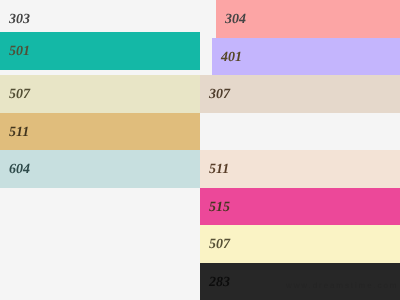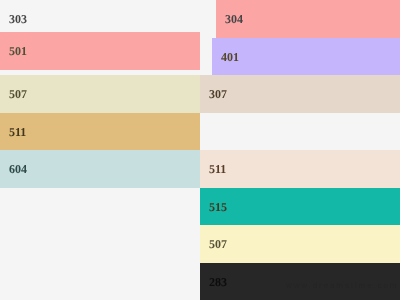--- a/index.html
+++ b/index.html
@@ -7,37 +7,37 @@
   body{width:400px;height:300px;overflow:hidden;background:#f5f5f5;
        font-family:"Liberation Sans",sans-serif;
        -webkit-font-smoothing:antialiased;text-rendering:geometricPrecision;}
 
   .palette{position:relative;width:400px;height:300px;overflow:hidden;}
 
   .swatch{position:absolute;width:200px;height:37.5px;}
 
   .swatch .code{position:absolute;left:9px;top:15px;
         font-family:"Liberation Serif",serif;font-weight:bold;
-        font-size:12px;line-height:9px;white-space:nowrap;
-        transform:translateZ(0);}
+        font-size:14px;line-height:9px;white-space:nowrap;
+        transform:translateZ(0);font-style:italic;}
 
   .watermark{position:absolute;left:286px;top:281px;
         font-family:"Liberation Sans",sans-serif;font-size:8px;
         letter-spacing:1.9px;white-space:nowrap;
         color:rgba(0,0,0,.085);transform:translateZ(0);}
 </style>
 </head>
 <body>
 
 <div class="palette">
 
   <div class="swatch" style="left:0px;top:0px;background:#f5f5f5">
     <span class="code" style="color:#454545">303</span>
   </div>
-  <div class="swatch" style="left:0px;top:32px;background:#fca5a5">
+  <div class="swatch" style="left:0px;top:32px;background:#14b8a6">
     <span class="code" style="color:#4f5038">501</span>
   </div>
   <div class="swatch" style="left:0px;top:75px;background:#e8e5c6">
     <span class="code" style="color:#524e34">507</span>
   </div>
   <div class="swatch" style="left:0px;top:112.5px;background:#e0bd7c">
     <span class="code" style="color:#43361f">511</span>
   </div>
   <div class="swatch" style="left:0px;top:150px;background:#c7dfdf">
     <span class="code" style="color:#2e4a4a">604</span>
@@ -48,21 +48,21 @@
   </div>
   <div class="swatch" style="left:212px;top:37.5px;background:#c4b5fd">
     <span class="code" style="color:#564728">401</span>
   </div>
   <div class="swatch" style="left:200px;top:75px;background:#e5d8cb">
     <span class="code" style="color:#4f3d2c">307</span>
   </div>
   <div class="swatch" style="left:200px;top:150px;background:#f3e3d6">
     <span class="code" style="color:#583e29">511</span>
   </div>
-  <div class="swatch" style="left:200px;top:187.5px;background:#14b8a6">
+  <div class="swatch" style="left:200px;top:187.5px;background:#ec4899">
     <span class="code" style="color:#463721">515</span>
   </div>
   <div class="swatch" style="left:200px;top:225px;background:#faf3c5">
     <span class="code" style="color:#565036">507</span>
   </div>
   <div class="swatch" style="left:200px;top:262.5px;background:#272727">
     <span class="code" style="color:#0c0c0c">283</span>
   </div>
 
   <div class="watermark">www.dreamstime.com</div>

